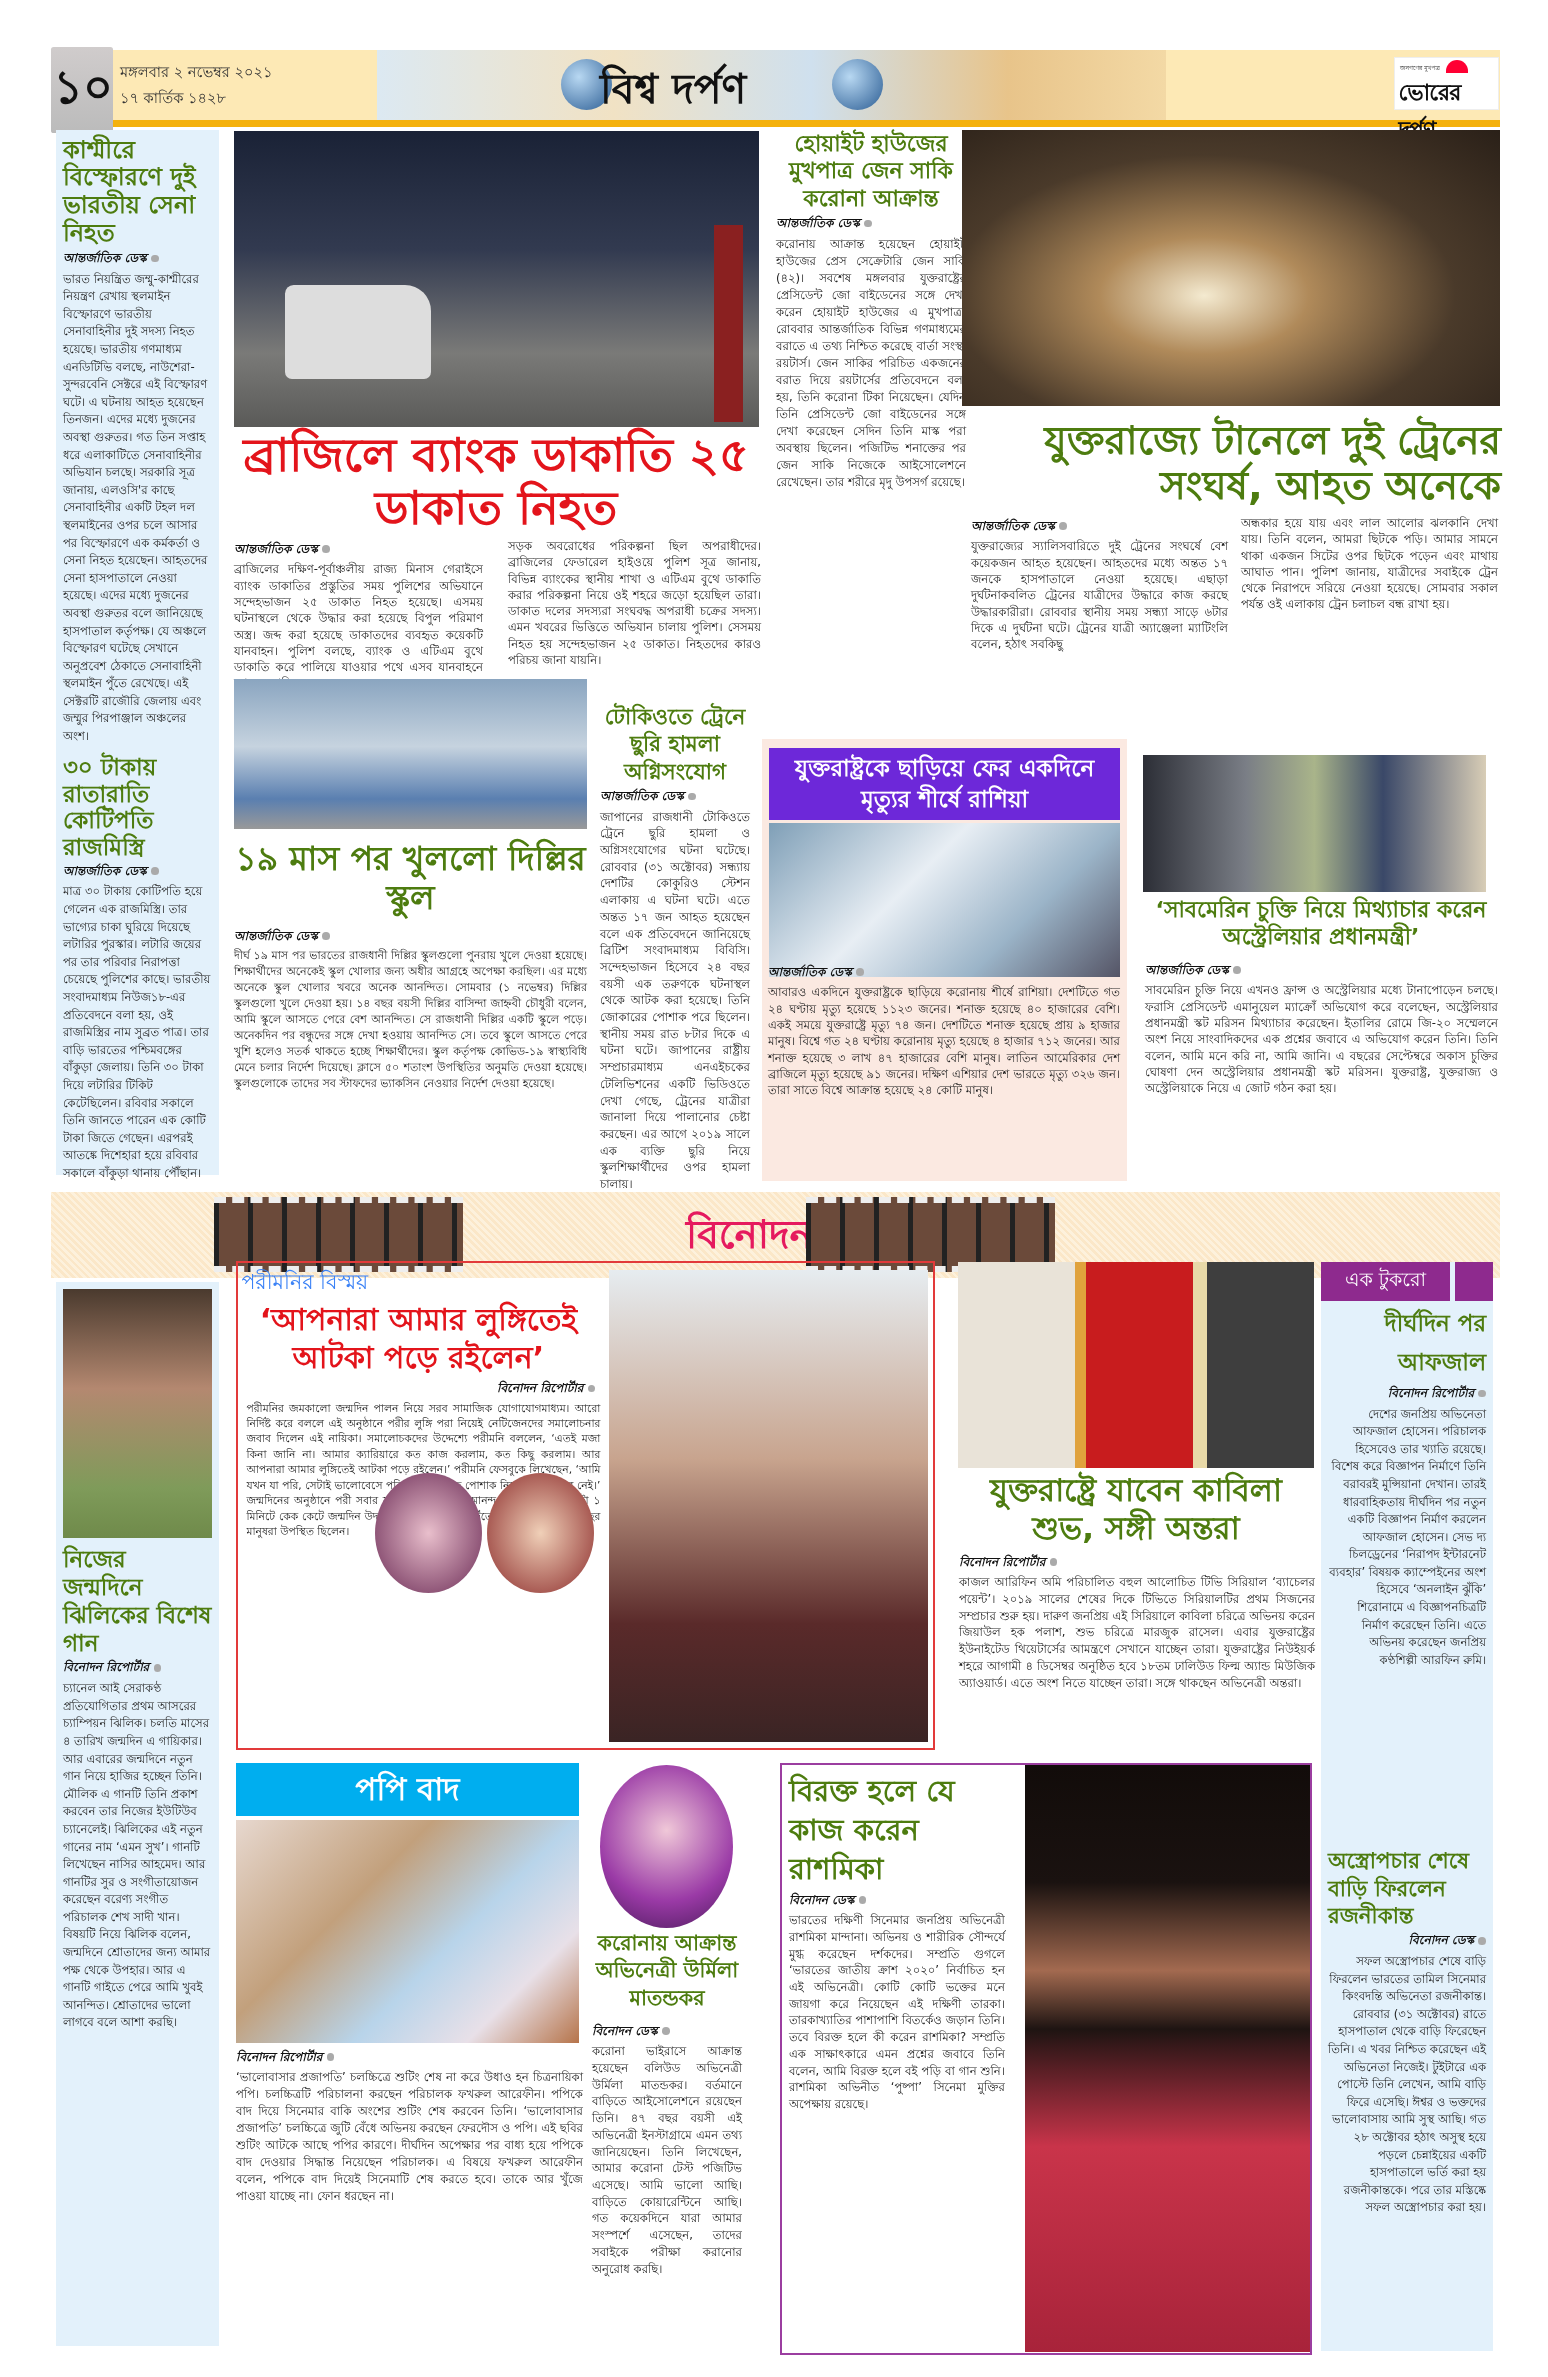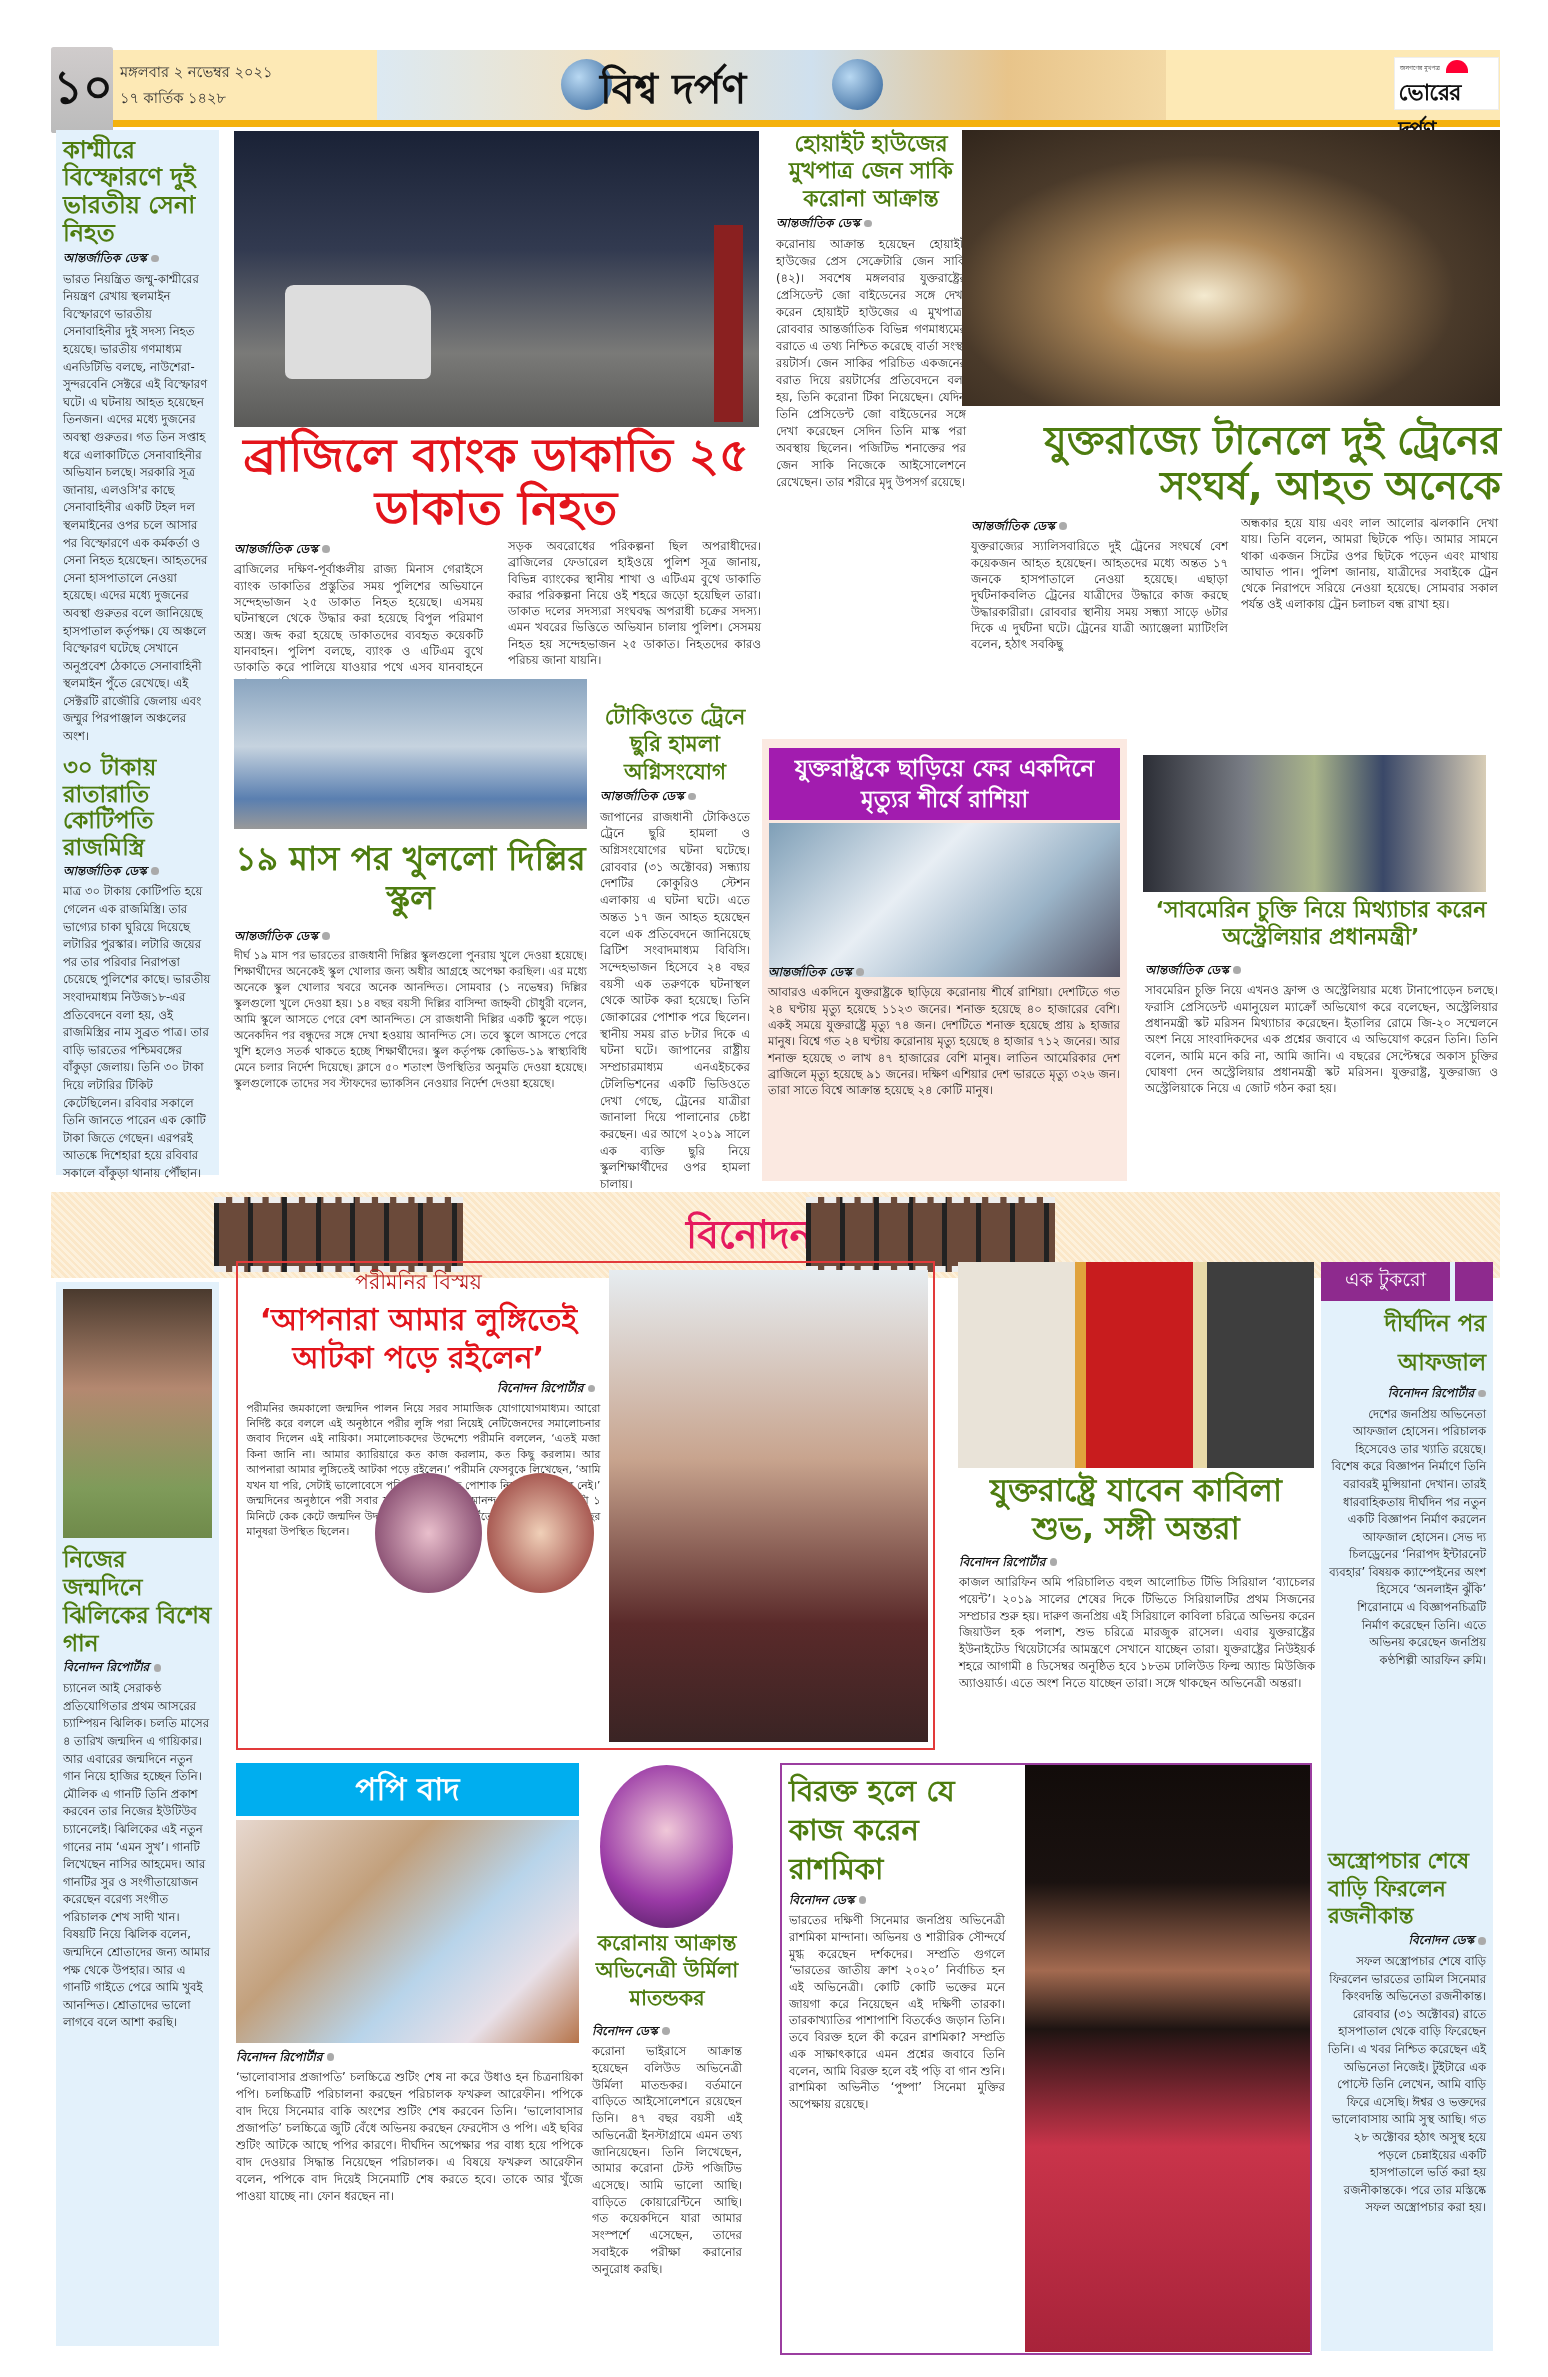--- a/index.html
+++ b/index.html
@@ -101,21 +101,21 @@
   <div class="body-text" style="font-size:11px;line-height:16px">দীর্ঘ ১৯ মাস পর ভারতের রাজধানী দিল্লির স্কুলগুলো পুনরায় খুলে দেওয়া হয়েছে। শিক্ষার্থীদের অনেকেই স্কুল খোলার জন্য অধীর আগ্রহে অপেক্ষা করছিল। এর মধ্যে অনেকে স্কুল খোলার খবরে অনেক আনন্দিত। সোমবার (১ নভেম্বর) দিল্লির স্কুলগুলো খুলে দেওয়া হয়। ১৪ বছর বয়সী দিল্লির বাসিন্দা জাহ্নবী চৌধুরী বলেন, আমি স্কুলে আসতে পেরে বেশ আনন্দিত। সে রাজধানী দিল্লির একটি স্কুলে পড়ে। অনেকদিন পর বন্ধুদের সঙ্গে দেখা হওয়ায় আনন্দিত সে। তবে স্কুলে আসতে পেরে খুশি হলেও সতর্ক থাকতে হচ্ছে শিক্ষার্থীদের। স্কুল কর্তৃপক্ষ কোভিড-১৯ স্বাস্থ্যবিধি মেনে চলার নির্দেশ দিয়েছে। ক্লাসে ৫০ শতাংশ উপস্থিতির অনুমতি দেওয়া হয়েছে। স্কুলগুলোকে তাদের সব স্টাফদের ভ্যাকসিন নেওয়ার নির্দেশ দেওয়া হয়েছে।</div>
 </div>
 
 <div class="abs" style="left:600px;top:703px;width:150px">
   <div class="hl" style="font-size:21.4px;text-align:center;line-height:27.4px">টোকিওতে ট্রেনে ছুরি হামলা অগ্নিসংযোগ</div>
   <div class="byline"><span>আন্তর্জাতিক ডেস্ক</span><span class="dot"></span></div>
   <div class="body-text" style="line-height:16.7px">জাপানের রাজধানী টোকিওতে ট্রেনে ছুরি হামলা ও অগ্নিসংযোগের ঘটনা ঘটেছে। রোববার (৩১ অক্টোবর) সন্ধ্যায় দেশটির কোকুরিও স্টেশন এলাকায় এ ঘটনা ঘটে। এতে অন্তত ১৭ জন আহত হয়েছেন বলে এক প্রতিবেদনে জানিয়েছে ব্রিটিশ সংবাদমাধ্যম বিবিসি। সন্দেহভাজন হিসেবে ২৪ বছর বয়সী এক তরুণকে ঘটনাস্থল থেকে আটক করা হয়েছে। তিনি জোকারের পোশাক পরে ছিলেন। স্থানীয় সময় রাত ৮টার দিকে এ ঘটনা ঘটে। জাপানের রাষ্ট্রীয় সম্প্রচারমাধ্যম এনএইচকের টেলিভিশনের একটি ভিডিওতে দেখা গেছে, ট্রেনের যাত্রীরা জানালা দিয়ে পালানোর চেষ্টা করছেন। এর আগে ২০১৯ সালে এক ব্যক্তি ছুরি নিয়ে স্কুলশিক্ষার্থীদের ওপর হামলা চালায়।</div>
 </div>
 
 <div class="abs" style="left:762px;top:739px;width:365px;height:442px;background:#fbe9e1">
-  <div class="hl" style="margin:8.6px 6.9px 0;background:#a21caf;color:#fff;text-align:center;font-size:23px;line-height:31px;padding:5.1px 3.4px">যুক্তরাষ্ট্রকে ছাড়িয়ে ফের একদিনে মৃত্যুর শীর্ষে রাশিয়া</div>
+  <div class="hl" style="margin:8.6px 6.9px 0;background:#6d28d9;color:#fff;text-align:center;font-size:23px;line-height:31px;padding:5.1px 3.4px">যুক্তরাষ্ট্রকে ছাড়িয়ে ফের একদিনে মৃত্যুর শীর্ষে রাশিয়া</div>
   <div style="margin:3.4px 6.9px;height:154px;background:linear-gradient(135deg,#7f9fb7,#e8eef4 40%,#9bb4c8 70%,#556)"></div>
 </div>
 <div class="abs" style="left:768px;top:961px;width:738px">
   <div class="byline"><span>আন্তর্জাতিক ডেস্ক</span><span class="dot"></span></div>
   <div class="body-text" style="width:352px;line-height:16.3px">আবারও একদিনে যুক্তরাষ্ট্রকে ছাড়িয়ে করোনায় শীর্ষে রাশিয়া। দেশটিতে গত ২৪ ঘণ্টায় মৃত্যু হয়েছে ১১২৩ জনের। শনাক্ত হয়েছে ৪০ হাজারের বেশি। একই সময়ে যুক্তরাষ্ট্রে মৃত্যু ৭৪ জন। দেশটিতে শনাক্ত হয়েছে প্রায় ৯ হাজার মানুষ। বিশ্বে গত ২৪ ঘণ্টায় করোনায় মৃত্যু হয়েছে ৪ হাজার ৭১২ জনের। আর শনাক্ত হয়েছে ৩ লাখ ৪৭ হাজারের বেশি মানুষ। লাতিন আমেরিকার দেশ ব্রাজিলে মৃত্যু হয়েছে ৯১ জনের। দক্ষিণ এশিয়ার দেশ ভারতে মৃত্যু ৩২৬ জন। তারা সাতে বিশ্বে আক্রান্ত হয়েছে ২৪ কোটি মানুষ।</div>
 </div>
 
 <div class="photo" style="left:1143px;top:755px;width:343px;height:137px;background:linear-gradient(90deg,#2c2e36 0%,#7a7e86 30%,#a9b48a 50%,#3a4868 70%,#d8cdb6 100%)"></div>
 <div class="hl abs" style="left:1141px;top:896px;width:360px;text-align:center;font-size:22px;line-height:27.4px">‘সাবমেরিন চুক্তি নিয়ে মিথ্যাচার করেন অস্ট্রেলিয়ার প্রধানমন্ত্রী’</div>
 <div class="abs" style="left:1145px;top:959px;width:353px">
@@ -131,21 +131,21 @@
 
 <div class="abs lbox" style="left:56px;top:1282px;width:163px;height:1064px;padding:6.9px">
   <div style="height:249px;background:linear-gradient(180deg,#4a3a2e 0%,#b48870 40%,#7f9b5a 80%,#6f8a4a 100%)"></div>
   <div class="hl" style="font-size:23px;margin-top:6.9px;line-height:28px">নিজের জন্মদিনে ঝিলিকের বিশেষ গান</div>
   <div class="byline"><span>বিনোদন রিপোর্টার</span><span class="dot"></span></div>
   <div class="body-text" style="line-height:17.6px;text-align:left">চ্যানেল আই সেরাকণ্ঠ প্রতিযোগিতার প্রথম আসরের চ্যাম্পিয়ন ঝিলিক। চলতি মাসের ৪ তারিখ জন্মদিন এ গায়িকার। আর এবারের জন্মদিনে নতুন গান নিয়ে হাজির হচ্ছেন তিনি। মৌলিক এ গানটি তিনি প্রকাশ করবেন তার নিজের ইউটিউব চ্যানেলেই। ঝিলিকের এই নতুন গানের নাম ‘এমন সুখ’। গানটি লিখেছেন নাসির আহমেদ। আর গানটির সুর ও সংগীতায়োজন করেছেন বরেণ্য সংগীত পরিচালক শেখ সাদী খান। বিষয়টি নিয়ে ঝিলিক বলেন, জন্মদিনে শ্রোতাদের জন্য আমার পক্ষ থেকে উপহার। আর এ গানটি গাইতে পেরে আমি খুবই আনন্দিত। শ্রোতাদের ভালো লাগবে বলে আশা করছি।</div>
 </div>
 
 <div class="abs red-frame" style="left:236px;top:1261px;width:699px;height:489px">
   <div style="position:absolute;left:3.4px;top:4.3px;width:359px">
-    <div style="text-align:center;font-size:20.6px;color:#b91c1c;padding-right:5.1px">পরীমনির বিস্ময়</div>
+    <div style="text-align:left;font-size:20.6px;color:#3b82f6;padding-right:5.1px">পরীমনির বিস্ময়</div>
     <div class="hl" style="color:#e3141b;text-align:center;font-size:30px;line-height:38px;padding-right:5.1px">‘আপনারা আমার লুঙ্গিতেই আটকা পড়ে রইলেন’</div>
     <div class="byline" style="text-align:right;padding-right:5.1px"><span>বিনোদন রিপোর্টার</span><span class="dot"></span></div>
     <div class="body-text" style="font-size:10.7px;line-height:15.4px;padding-left:5.1px">পরীমনির জমকালো জন্মদিন পালন নিয়ে সরব সামাজিক যোগাযোগমাধ্যম। আরো নির্দিষ্ট করে বললে এই অনুষ্ঠানে পরীর লুঙ্গি পরা নিয়েই নেটিজেনদের সমালোচনার জবাব দিলেন এই নায়িকা। সমালোচকদের উদ্দেশ্যে পরীমনি বললেন, ‘এতই মজা কিনা জানি না। আমার ক্যারিয়ারে কত কাজ করলাম, কত কিছু করলাম। আর আপনারা আমার লুঙ্গিতেই আটকা পড়ে রইলেন।’ পরীমনি ফেসবুকে লিখেছেন, ‘আমি যখন যা পরি, সেটাই ভালোবেসে পরি। আমার কাছে পোশাক নিয়ে কোনো ট্যাবু নেই।’ জন্মদিনের অনুষ্ঠানে পরী সবার সঙ্গে নাচ-গান করে আনন্দ করেছেন। রাত ১২টা ১ মিনিটে কেক কেটে জন্মদিন উদযাপন করেন তিনি। পার্টিতে সহকর্মী তারকা ও কাছের মানুষরা উপস্থিত ছিলেন।</div>
   </div>
   <div style="position:absolute;left:137px;top:210px;width:107px;height:120px;border-radius:50%;background:radial-gradient(#e9bfcc,#6a2a55)"></div>
   <div style="position:absolute;left:249px;top:210px;width:107px;height:120px;border-radius:50%;background:radial-gradient(#f0d0b8,#8b2a2a)"></div>
   <div style="position:absolute;right:5.1px;top:6.9px;width:319px;height:472px;background:linear-gradient(180deg,#e6ecf0 0%,#c8a48e 40%,#5a2a2a 75%,#3a2424 100%)"></div>
 </div>
 
 <div class="photo" style="left:958px;top:1262px;width:356px;height:206px;background:linear-gradient(90deg,#e9e3d8 0 33%,#e0a23c 33% 36%,#c81c1e 36% 66%,#e8d9a8 66% 70%,#3e3e3e 70% 100%)"></div>

